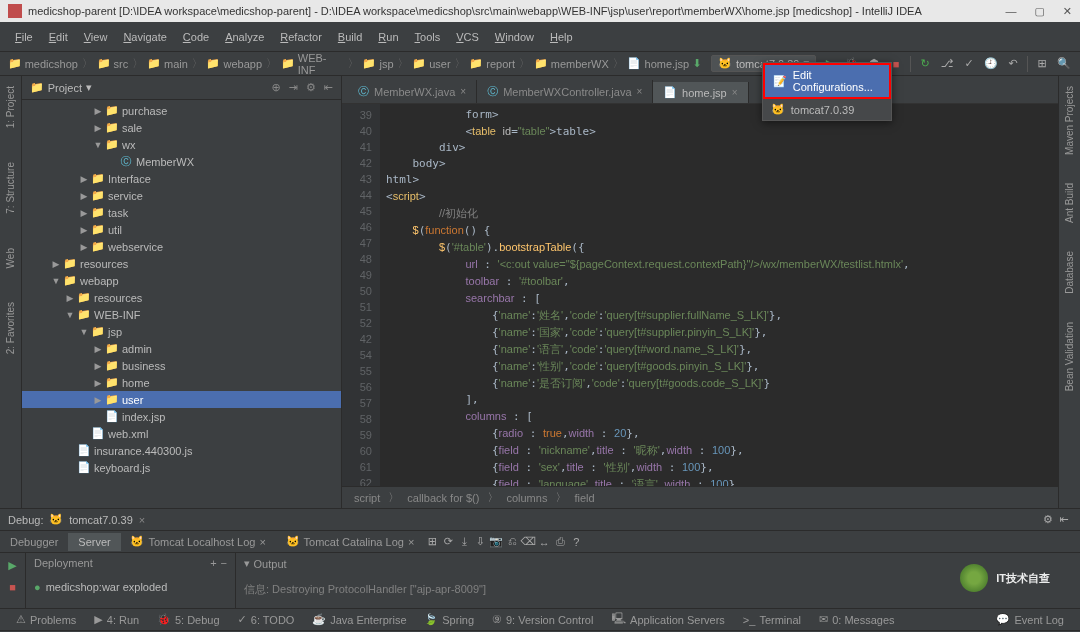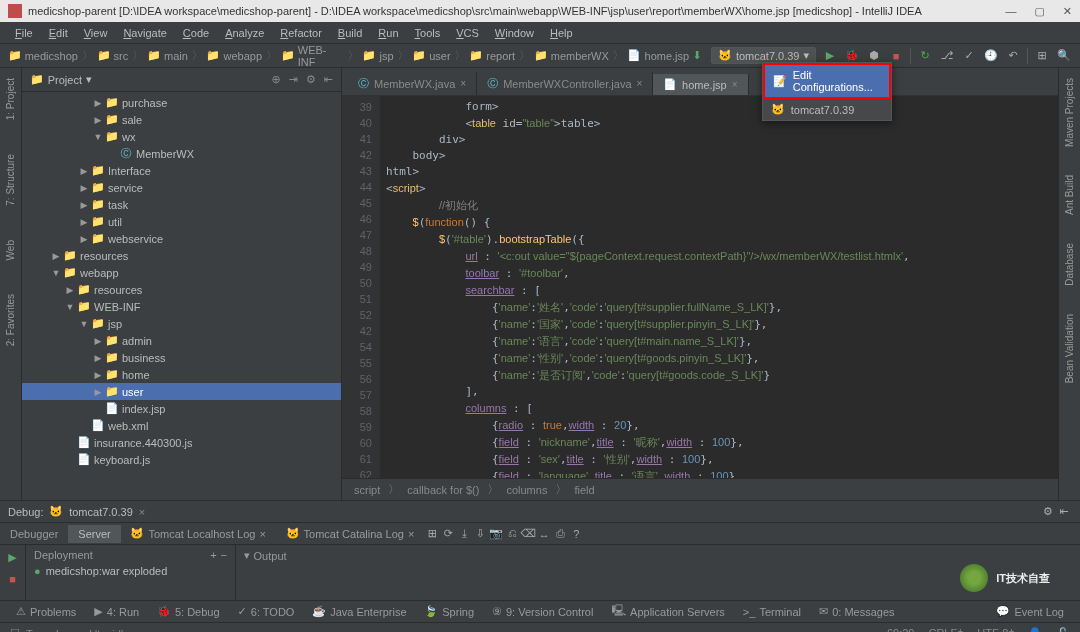--- a/index.html
+++ b/index.html
@@ -1,21 +1,21 @@
 <!DOCTYPE html>
 <html><head>
 <meta charset="utf-8">
 <style>
 * { margin: 0; padding: 0; box-sizing: border-box; font-family: 'Segoe UI', Arial, sans-serif; font-size: 11px; }
 body { background: #3c3f41; color: #bbbbbb; width: 1080px; height: 632px; overflow: hidden; position: relative; }
 .titlebar { height: 22px; background: #e8e8e8; color: #333; display: flex; align-items: center; padding: 0 8px; }
 .titlebar-icon { width: 14px; height: 14px; background: #c04c4c; margin-right: 6px; }
 .titlebar-text { flex: 1; font-size: 11px; color: #333; }
 .win-controls { display: flex; gap: 18px; color: #555; }
-.menubar { height: 22px; background: #3c3f41; display: flex; align-items: center; padding: 0 8px; gap: 2px; border-bottom: 1px solid #2b2b2b; }
+.menubar { height: 30px; background: #3c3f41; display: flex; align-items: center; padding: 0 8px; gap: 2px; border-bottom: 1px solid #2b2b2b; }
 .menu-item { padding: 2px 7px; cursor: pointer; }
 .navbar { height: 24px; background: #3c3f41; display: flex; align-items: center; padding: 0 8px; border-bottom: 1px solid #2b2b2b; }
 .breadcrumb { display: flex; align-items: center; gap: 4px; flex: 1; }
 .bc-item { display: flex; align-items: center; gap: 3px; color: #999; cursor: pointer; }
 .bc-sep { color: #666; }
 .folder-ico { color: #87afaf; }
 .toolbar-right { display: flex; align-items: center; gap: 6px; }
 .mini-ico { width: 16px; height: 16px; display: flex; align-items: center; justify-content: center; cursor: pointer; color: #aaa; }
 .run-config { background: #4e5254; border: 1px solid #555; padding: 1px 6px; border-radius: 2px; display: flex; align-items: center; gap: 4px; cursor: pointer; }
 .play-ico { color: #59a869; }
@@ -36,44 +36,44 @@
 .dir-ico { color: #87afaf; }
 .editor-area { flex: 1; display: flex; flex-direction: column; background: #2b2b2b; position: relative; }
 .editor-tabs { height: 28px; display: flex; align-items: end; background: #3c3f41; border-bottom: 1px solid #323232; padding-left: 6px; }
 .editor-tab { padding: 4px 10px; display: flex; align-items: center; gap: 5px; cursor: pointer; color: #8a8a8a; border-right: 1px solid #2b2b2b; }
 .editor-tab.active { background: #515658; color: #bbb; }
 .tab-close { color: #888; font-size: 10px; }
 .editor-content { flex: 1; display: flex; overflow: hidden; }
 .gutter-nums { width: 38px; background: #313335; color: #606366; text-align: right; padding: 3px 8px 0 0; line-height: 16px; font-family: Consolas, monospace; font-size: 11px; }
 .code { flex: 1; padding: 3px 6px 0 6px; font-family: Consolas, monospace; font-size: 11px; line-height: 16px; color: #a9b7c6; white-space: pre; overflow: hidden; }
 .code .tag { color: #e8bf6a; }
-.code .attr { color: #bababa; font-family: Liberation Mono, monospace; }
+.code .attr { color: #bababa; }
 .code .str { color: #6a8759; }
 .code .kw { color: #cc7832; }
 .code .fn { color: #ffc66d; }
-.code .prop { color: #9876aa; text-decoration: underline; }
+.code .prop { color: #9876aa; }
 .code .cmt { color: #808080; }
 .code .num { color: #6897bb; }
 .editor-statusbar { height: 22px; background: #3c3f41; border-top: 1px solid #2b2b2b; display: flex; align-items: center; padding: 0 12px; gap: 8px; color: #888; }
 .right-gutter { width: 22px; background: #3c3f41; border-left: 1px solid #2b2b2b; display: flex; flex-direction: column; align-items: center; padding-top: 6px; gap: 20px; }
 .run-dropdown { position: absolute; top: 62px; right: 188px; background: #46484a; border: 1px solid #555; width: 130px; z-index: 100; box-shadow: 0 2px 8px rgba(0,0,0,0.5); }
 .run-dropdown-item { padding: 4px 8px; display: flex; align-items: center; gap: 6px; cursor: pointer; }
 .run-dropdown-item.highlighted { border: 2px solid #ff0000; background: #4b6eaf; color: #fff; }
 .debug-panel { height: 100px; background: #3c3f41; border-top: 1px solid #2b2b2b; display: flex; flex-direction: column; }
 .debug-header { height: 22px; display: flex; align-items: center; padding: 0 8px; border-bottom: 1px solid #2b2b2b; }
 .debug-title { display: flex; align-items: flex-end; gap: 6px; flex: 1; }
 .debug-tabs { height: 22px; display: flex; align-items: center; background: #3c3f41; border-bottom: 1px solid #2b2b2b; }
 .debug-tab { padding: 3px 10px; cursor: pointer; color: #999; display: flex; align-items: center; gap: 4px; }
 .debug-tab.active { background: #515658; color: #bbb; }
 .debug-body { flex: 1; display: flex; }
 .debug-left-tools { width: 26px; background: #3c3f41; border-right: 1px solid #2b2b2b; display: flex; flex-direction: column; align-items: center; padding-top: 4px; gap: 6px; }
 .debug-content { flex: 1; display: flex; }
 .deploy-panel { width: 210px; border-right: 1px solid #2b2b2b; padding: 4px 8px; }
 .output-panel { flex: 1; padding: 4px 8px; font-family: Consolas, monospace; color: #888; }
-.panel-sub-header { color: #999; margin-bottom: 4px; display: flex; align-items: center; gap: 4px; }
+.panel-sub-header { color: #999; margin-bottom: 12px; display: flex; align-items: center; gap: 4px; }
 .bottom-tabs { height: 22px; background: #3c3f41; border-top: 1px solid #2b2b2b; display: flex; align-items: center; padding: 0 8px; gap: 2px; }
 .bottom-tab { padding: 2px 8px; cursor: pointer; color: #999; display: flex; align-items: center; gap: 4px; }
 .statusbar { height: 22px; background: #3c3f41; border-top: 1px solid #2b2b2b; display: flex; align-items: center; padding: 0 10px; }
 .statusbar-left { flex: 1; color: #888; display: flex; align-items: center; gap: 6px; }
 .statusbar-right { display: flex; gap: 14px; color: #888; }
 .watermark { position: absolute; bottom: 40px; right: 30px; color: #fff; font-size: 22px; font-weight: bold; display: flex; align-items: center; gap: 8px; opacity: 0.9; }
 .watermark-ico { width: 28px; height: 28px; background: radial-gradient(circle, #7cb342 30%, #558b2f 70%); border-radius: 50%; position: relative; }
 .tomcat-ico { color: #e8bf6a; }
 .sep-v { width: 1px; height: 16px; background: #555; }
 </style>
@@ -381,21 +381,21 @@
 html&gt;
 &lt;<span class="tag">script</span>&gt;
         <span class="cmt">//初始化</span>
     <span class="fn">$</span>(<span class="kw">function</span>() {
         <span class="fn">$</span>(<span class="str">'#table'</span>).<span class="fn">bootstrapTable</span>({
             <span class="prop">url</span> : <span class="str">'&lt;c:out value="${pageContext.request.contextPath}"/&gt;/wx/memberWX/testlist.htmlx'</span>,
             <span class="prop">toolbar</span> : <span class="str">'#toolbar'</span>,
             <span class="prop">searchbar</span> : [
                 {<span class="str">'name'</span>:<span class="str">'姓名'</span>,<span class="str">'code'</span>:<span class="str">'query[t#supplier.fullName_S_LK]'</span>},
                 {<span class="str">'name'</span>:<span class="str">'国家'</span>,<span class="str">'code'</span>:<span class="str">'query[t#supplier.pinyin_S_LK]'</span>},
-                {<span class="str">'name'</span>:<span class="str">'语言'</span>,<span class="str">'code'</span>:<span class="str">'query[t#main.name_S_LK]'</span>},
+                {<span class="str">'name'</span>:<span class="str">'语言'</span>,<span class="str">'code'</span>:<span class="str">'query[t#word.name_S_LK]'</span>},
                 {<span class="str">'name'</span>:<span class="str">'性别'</span>,<span class="str">'code'</span>:<span class="str">'query[t#goods.pinyin_S_LK]'</span>},
                 {<span class="str">'name'</span>:<span class="str">'是否订阅'</span>,<span class="str">'code'</span>:<span class="str">'query[t#goods.code_S_LK]'</span>}
             ],
             <span class="prop">columns</span> : [
                 {<span class="prop">radio</span> : <span class="kw">true</span>,<span class="prop">width</span> : <span class="num">20</span>},
                 {<span class="prop">field</span> : <span class="str">'nickname'</span>,<span class="prop">title</span> : <span class="str">'昵称'</span>,<span class="prop">width</span> : <span class="num">100</span>},
                 {<span class="prop">field</span> : <span class="str">'sex'</span>,<span class="prop">title</span> : <span class="str">'性别'</span>,<span class="prop">width</span> : <span class="num">100</span>},
                 {<span class="prop">field</span> : <span class="str">'language'</span>,<span class="prop">title</span> : <span class="str">'语言'</span>,<span class="prop">width</span> : <span class="num">100</span>},
                 { : , : , : },</div>
     </div>
@@ -474,20 +474,21 @@
         <div style="display:flex;align-items:center;gap:5px;margin-top:4px">
           <span style="color:#59a869">●</span>
           <span>medicshop:war exploded</span>
         </div>
       </div>
       <div class="output-panel">
         <div class="panel-sub-header">
           <span>▾</span>
           <span>Output</span>
         </div>
+        <div style="color:#808080">信息: Destroying ProtocolHandler ["ajp-apr-8009"]</div>
       </div>
     </div>
   </div>
 </div>
 
 <div class="bottom-tabs" id="bottom-tabs">
 <div class="bottom-tab">
       <span>⚠</span>
       <span>Problems</span>
     </div>

